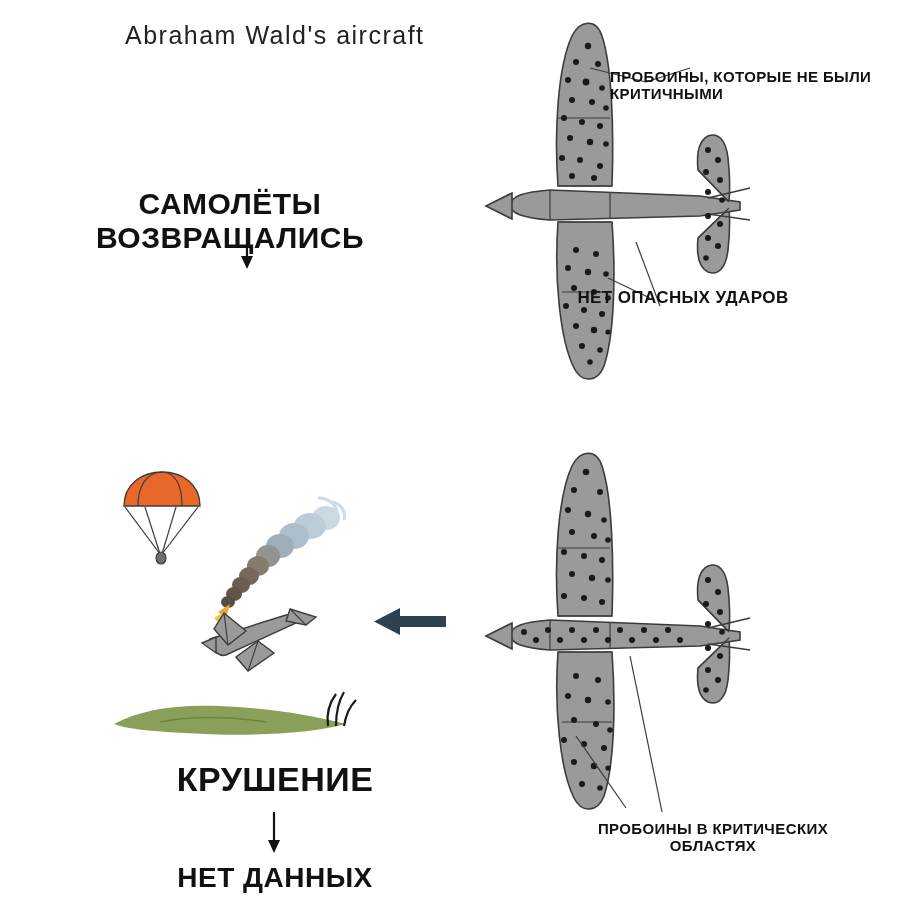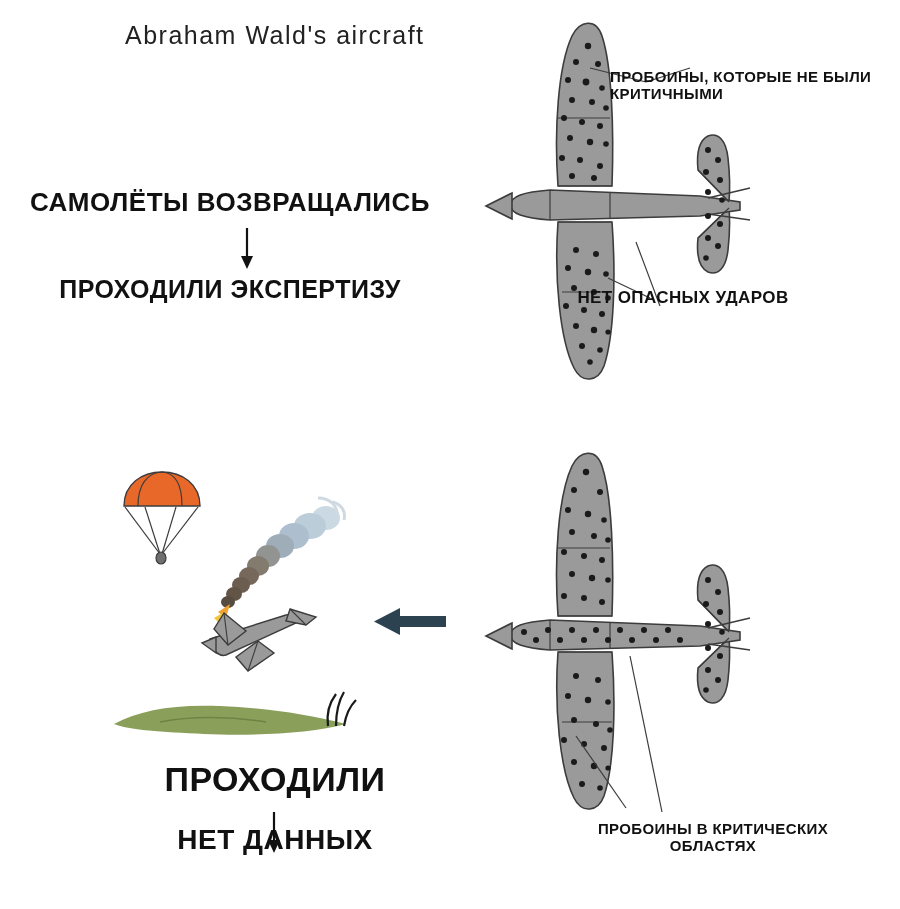--- a/index.html
+++ b/index.html
@@ -33,37 +33,37 @@
   .cap-bold {
     font-weight: bold;
     color: #111111;
     letter-spacing: 0.5px;
     text-align: center;
   }
   .cap-returned {
     left: 10px;
     top: 187px;
     width: 440px;
-    font-size: 26px;
+    font-size: 30px;
   }
   .cap-inspected {
     left: 10px;
     top: 275px;
     width: 440px;
     font-size: 25px;
   }
   .cap-crash {
     left: 110px;
     top: 760px;
     width: 330px;
     font-size: 34px;
   }
   .cap-nodata {
     left: 110px;
-    top: 824px;
+    top: 862px;
     width: 330px;
     font-size: 28px;
   }
 
   
   .annot {
     font-weight: bold;
     color: #111111;
     font-size: 15px;
     letter-spacing: 0.4px;
@@ -97,21 +97,20 @@
 
   <div class="abs title">Abraham Wald's aircraft</div>
 
   <div class="abs cap-bold cap-returned">САМОЛЁТЫ ВОЗВРАЩАЛИСЬ</div>
 
   <svg class="abs" style="left:235px; top:228px;" width="24" height="42" viewBox="0 0 24 42">
     <line x1="12" y1="0" x2="12" y2="32" stroke="#111" stroke-width="2.2"></line>
     <polygon points="12,41 6,28 18,28" fill="#111"></polygon>
   </svg>
 
-  <div class="abs cap-bold cap-inspected">ПРОХОДИЛИ ЭКСПЕРТИЗУ</div>
 
   <svg class="abs" style="left:450px; top:10px;" width="330" height="380" viewBox="0 0 330 380">
     <g stroke="#3c3c3c" stroke-width="1.6" fill="#9a9a9a">
 
       <path d="M108,176 C104,120 108,56 122,26 C130,10 146,8 152,26 C162,56 164,120 162,176 Z"></path>
 
       <path d="M108,212 C104,268 110,330 124,358 C132,374 148,372 154,356 C164,326 166,268 162,212 Z"></path>
 
       <path d="M248,160 C246,140 250,130 258,126 C268,122 276,130 278,148 C280,166 280,180 279,192 Z"></path>
       <path d="M248,228 C246,248 250,258 258,262 C268,266 276,258 278,240 C280,222 280,210 279,198 Z"></path>
@@ -348,21 +347,21 @@
   <svg class="abs" style="left:100px; top:690px;" width="270" height="50" viewBox="0 0 270 50">
     <path d="M14,34 C40,20 74,14 120,16 C168,18 206,24 246,34 C210,44 150,46 104,44 C62,42 28,40 14,34 Z" fill="#8aa05a"></path>
     <path d="M60,32 C90,26 130,26 166,32" fill="none" stroke="#6f8246" stroke-width="1.6"></path>
     <g stroke="#1a1a1a" stroke-width="2.2" fill="none">
       <path d="M228,36 C226,22 230,12 236,4"></path>
       <path d="M236,36 C236,22 238,12 244,2"></path>
       <path d="M244,36 C246,24 250,16 256,10"></path>
     </g>
   </svg>
 
-  <div class="abs cap-bold cap-crash">ПРОХОДИЛИ</div>
+  <div class="abs cap-bold cap-crash">КРУШЕНИЕ</div>
 
   <svg class="abs" style="left:262px; top:812px;" width="24" height="42" viewBox="0 0 24 42">
     <line x1="12" y1="0" x2="12" y2="32" stroke="#111" stroke-width="2.2"></line>
     <polygon points="12,41 6,28 18,28" fill="#111"></polygon>
   </svg>
 
   <div class="abs cap-bold cap-nodata">НЕТ ДАННЫХ</div>
 
 </div>
 

